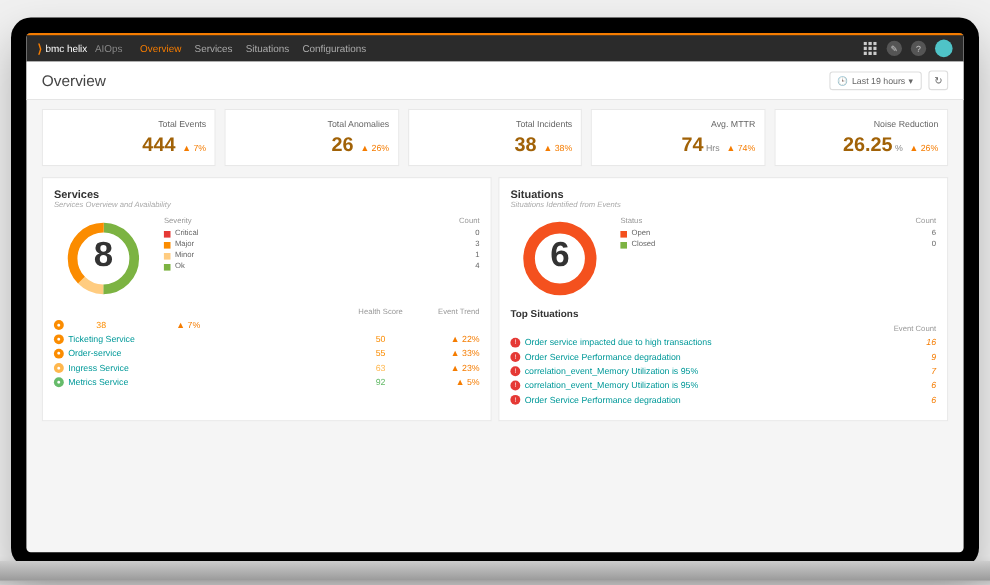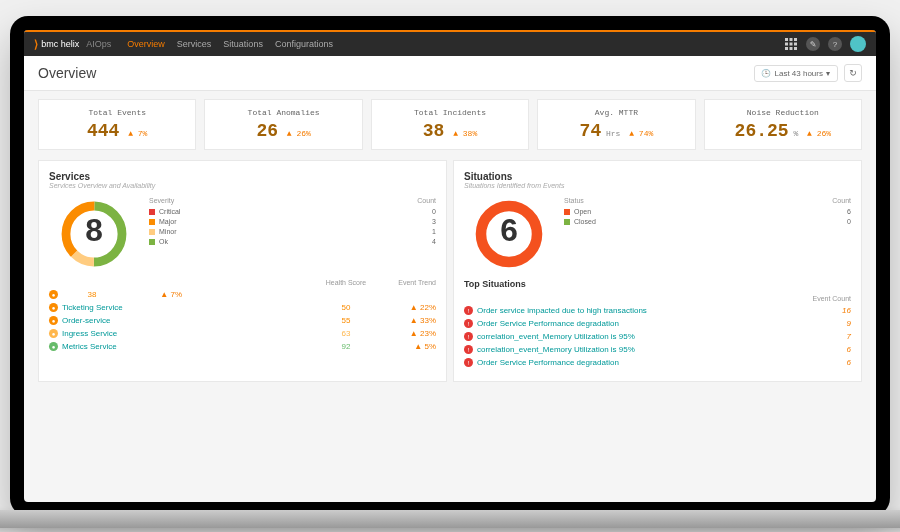--- a/index.html
+++ b/index.html
@@ -19,21 +19,21 @@
 .grid-icon,.compass-icon,.help-icon { width:14px; height:14px; background:#555; border-radius:50%; display:flex; align-items:center; justify-content:center; color:#ccc; font-size:8px;}
 .grid-icon { border-radius:2px; background:transparent; }
 .avatar { width:16px; height:16px; border-radius:50%; background:#4fc3c7; }
 .header { background:#fff; padding:8px 14px; display:flex; align-items:center; border-bottom:1px solid #e5e5e5;}
 .header h1 { font-size:14px; font-weight:400; color:#444; }
 .header-right { margin-left:auto; display:flex; gap:6px; align-items:center;}
 .time-btn { font-size:8px; padding:3px 7px; border:1px solid #ddd; border-radius:3px; background:#fff; color:#666; display:flex; gap:3px; align-items:center; cursor:pointer;}
 .refresh-btn { width:18px; height:18px; border:1px solid #ddd; border-radius:3px; display:flex; align-items:center; justify-content:center; font-size:9px; color:#666; cursor:pointer;}
 .content { padding:8px 14px; flex:1; overflow:auto; }
 .kpis { display:flex; gap:8px; margin-bottom:10px; }
-.kpi { flex:1; background:#fff; border:1px solid #e8e8e8; padding:8px; text-align:center;font-family:Liberation Mono, monospace;}
+.kpi { flex:1; background:#fff; border:1px solid #e8e8e8; padding:8px; text-align:right;}
 .kpi-label { font-size:8px; color:#666; margin-bottom:4px;}
 .kpi-val { font-size:18px; font-weight:700; color:#a16207;}
 .kpi-unit { font-size:8px; color:#888; font-weight:400;}
 .kpi-delta { font-size:8px; color:#f57c00; margin-left:4px;}
 .panels { display:flex; gap:6px; }
 .panel { flex:1; background:#fff; border:1px solid #e8e8e8; padding:10px;}
 .panel-title { font-size:10px; font-weight:600; color:#333;}
 .panel-sub { font-size:7px; color:#aaa; font-style:italic; margin-bottom:8px;}
 .panel-top { display:flex; gap:10px; margin-bottom:8px; align-items:flex-start;}
 .donut-wrap { width:90px; flex-shrink:0; display:flex; align-items:center; justify-content:center;}
@@ -95,21 +95,21 @@
     <span class="help-icon">?</span>
     <span class="avatar"></span>
   </div>
 </div>
 
 <div class="header">
   <h1>Overview</h1>
   <div class="header-right">
     <div class="time-btn">
       <span>🕒</span>
-      <span>Last 43 hours</span>
+      <span>Last 19 hours</span>
       <span>▾</span>
     </div>
     <div class="refresh-btn">
       <span>↻</span>
     </div>
   </div>
 </div>
 
 <div class="content">
   <div class="kpis" id="kpis">

